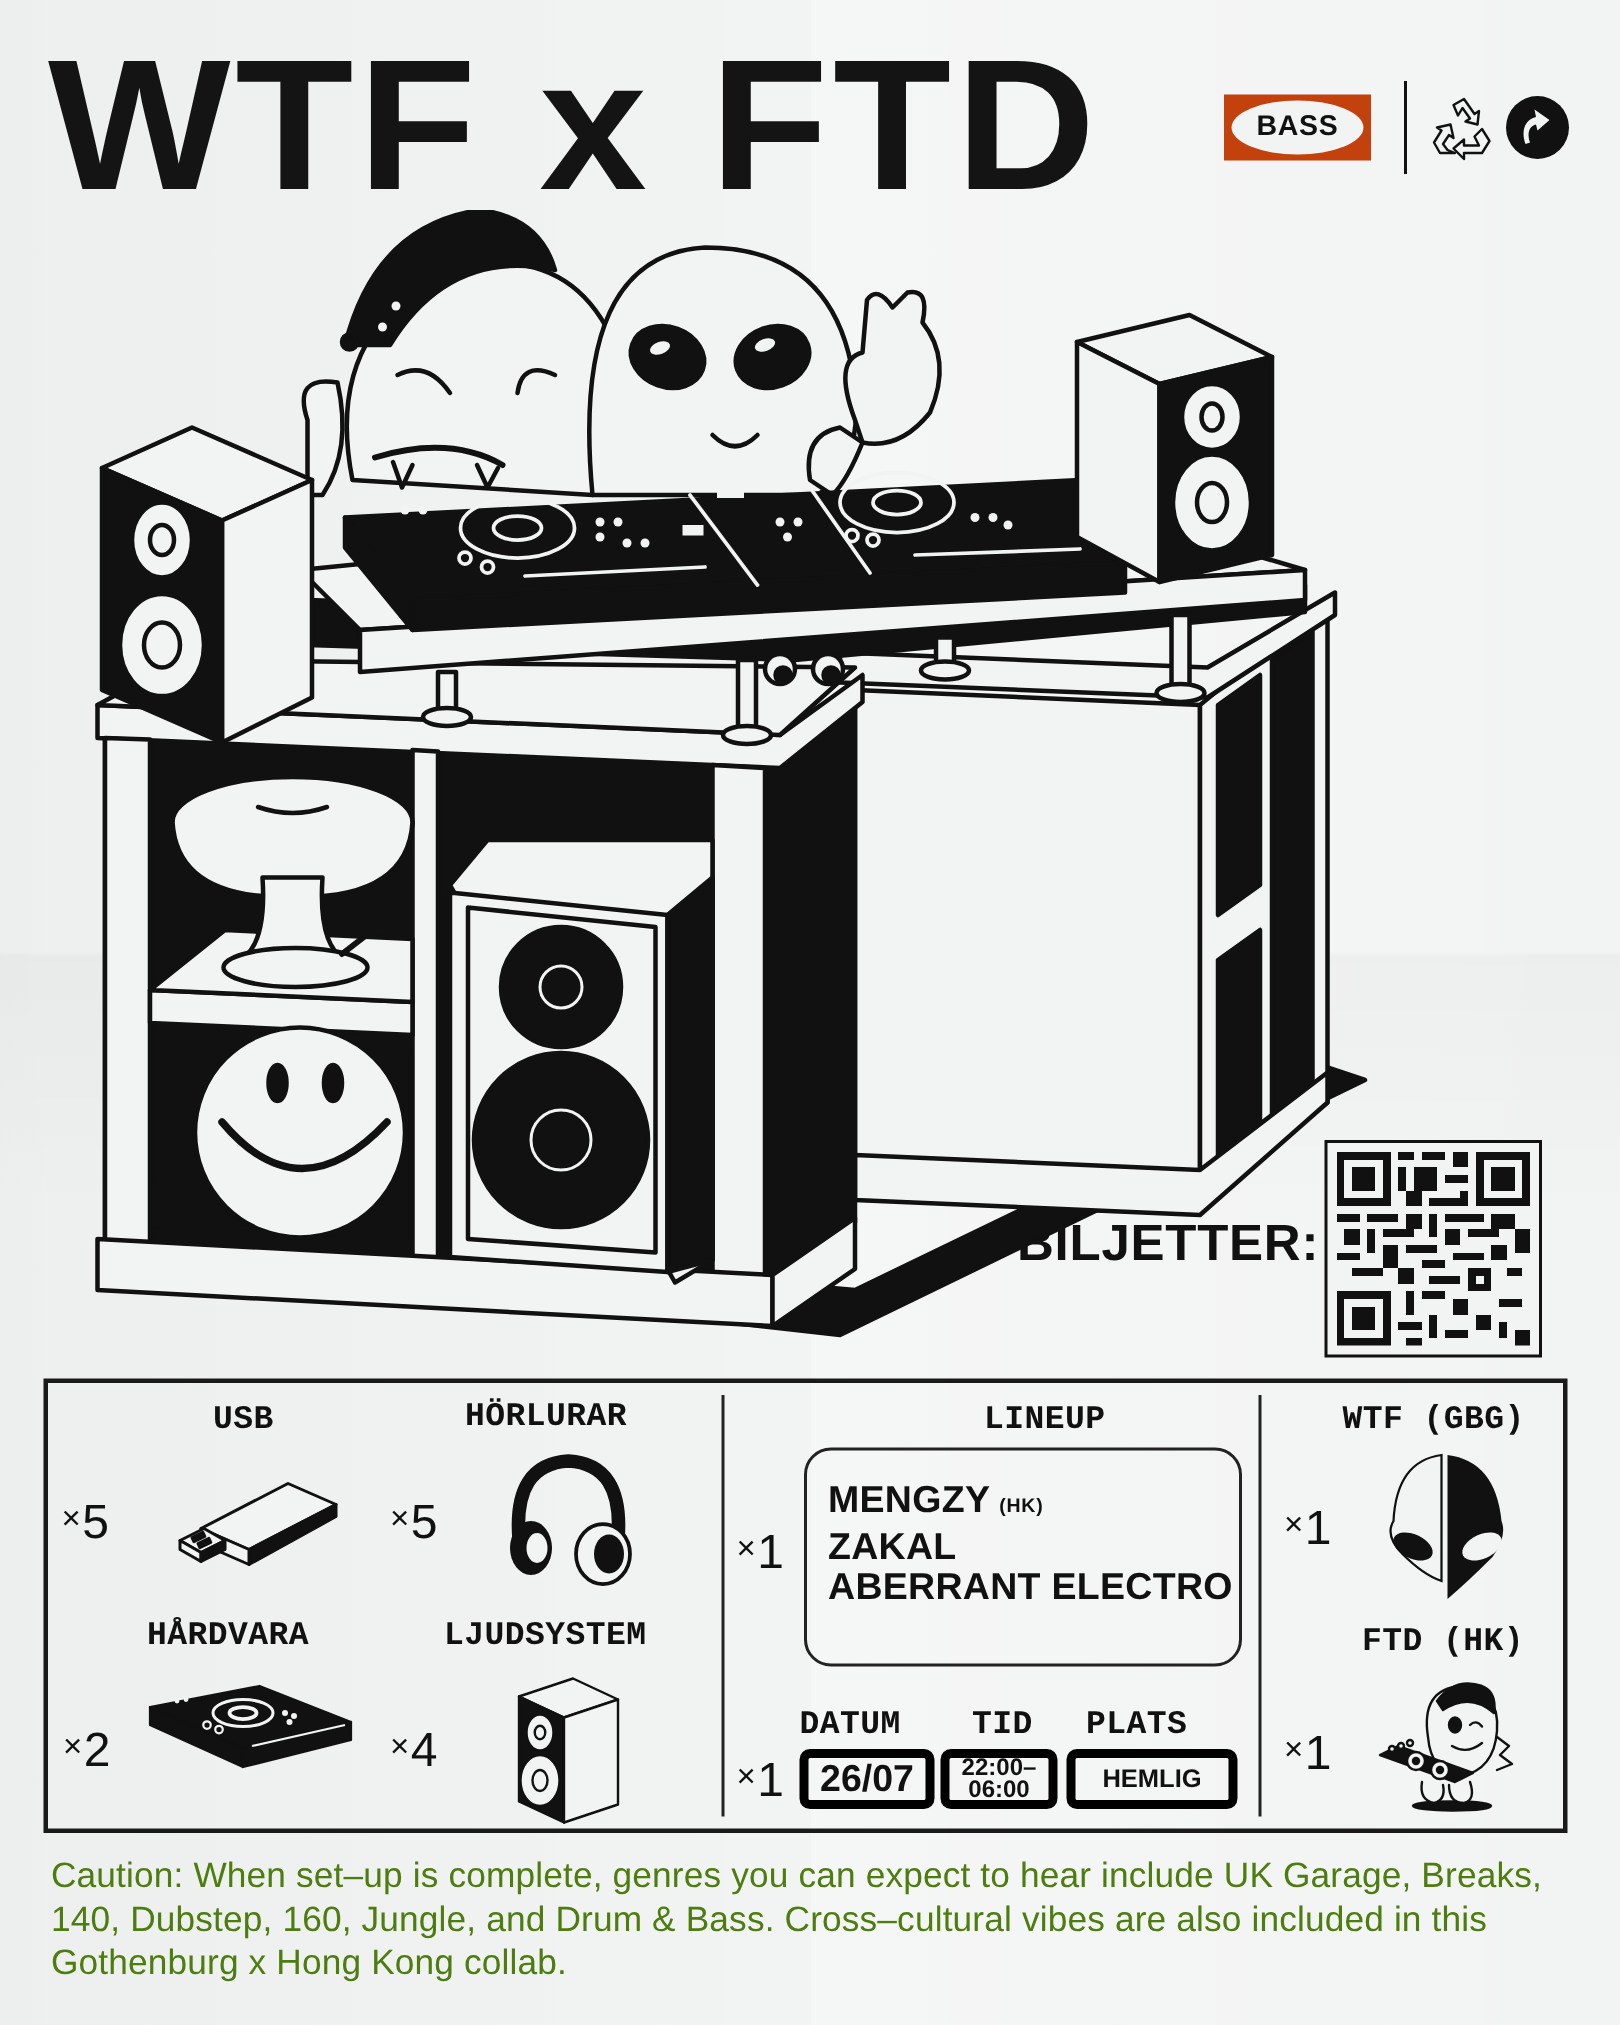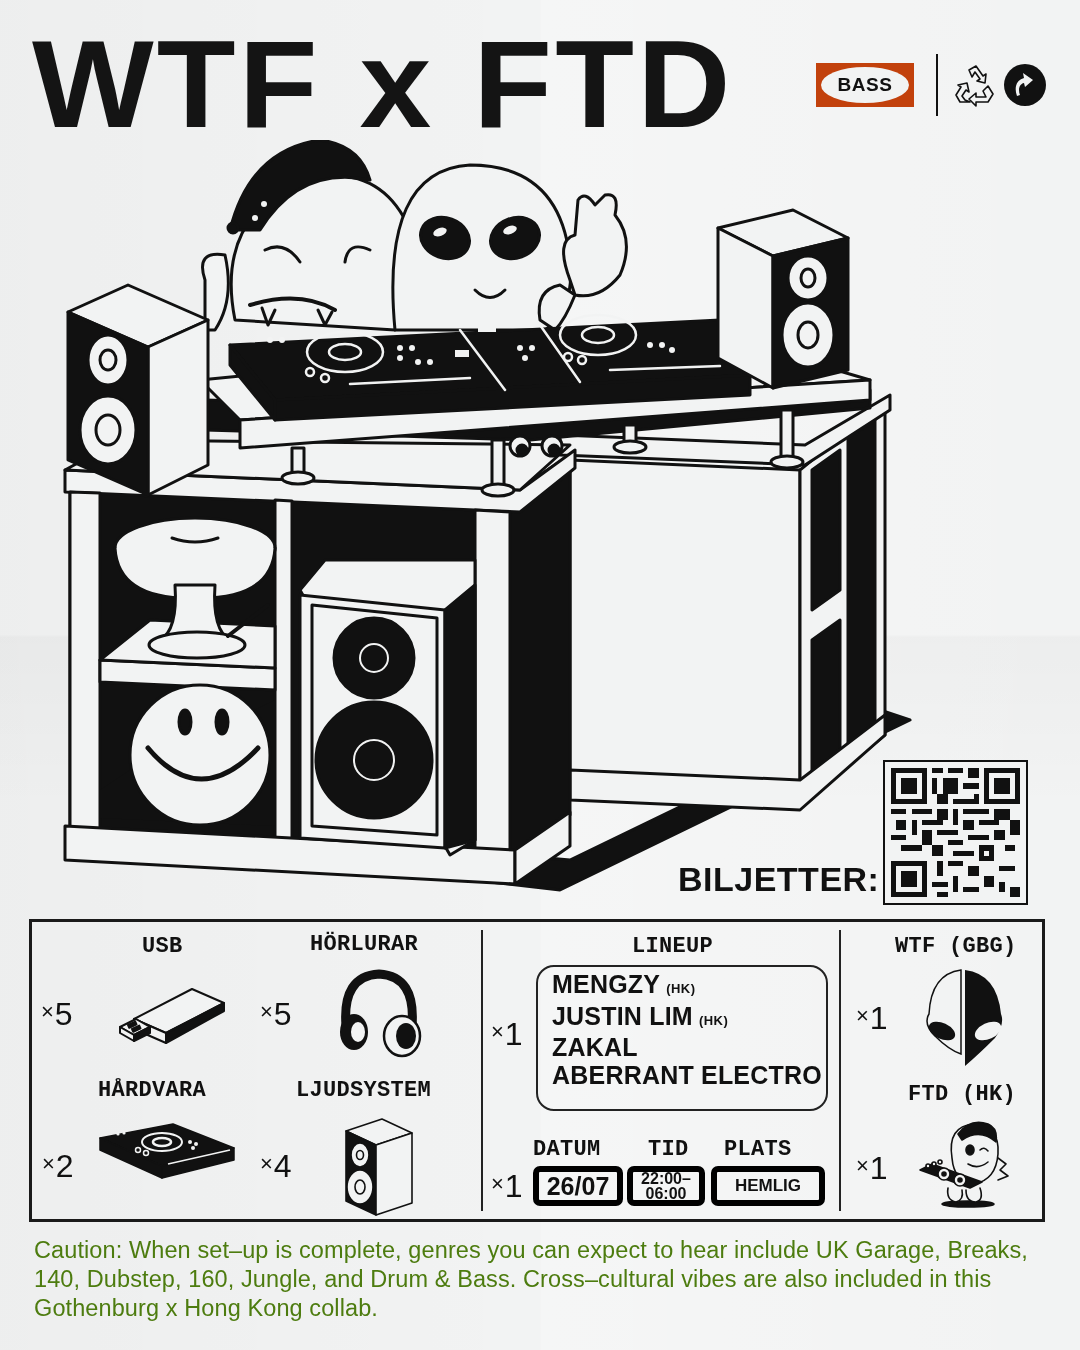--- a/index.html
+++ b/index.html
@@ -25,37 +25,37 @@
   .bass-oval {
     width: 88px; height: 36px; background: #f2f3f3; border-radius: 50%;
     display: flex; align-items: center; justify-content: center;
     font-weight: 700; font-size: 19px; color: #111; letter-spacing: 0.5px;
   }
   .logo-divider { width: 2px; height: 62px; background: #111; margin: 0 10px 0 22px; }
   .recycle-icon, .greendot-icon { width: 46px; height: 46px; margin-left: 4px; }
 
   .illustration { position: absolute; left: 60px; top: 140px; width: 880px; height: 770px; }
 
-  .tickets { position: absolute; left: 678px; top: 760px; display: flex; align-items: flex-end; }
+  .tickets { position: absolute; left: 678px; top: 760px; display: flex; align-items: center; }
   .tickets-label { font-weight: 700; font-size: 34px; letter-spacing: 0.5px; margin-right: 4px; margin-bottom: 6px; }
   .qr { width: 145px; height: 145px; border: 2px solid #111; padding: 6px; background: #f2f3f3; }
 
   .panel {
     position: absolute; left: 29px; top: 919px; width: 1016px; height: 303px;
     border: 3px solid #1a1a1a;
   }
   .vdiv { position: absolute; top: 8px; bottom: 8px; width: 2px; background: #222; }
   .heading { position: absolute; font-weight: 700; font-size: 22px; letter-spacing: 0.3px; white-space: nowrap; font-family: Liberation Mono, monospace; }
   .qty { position: absolute; font-size: 32px; line-height: 1; white-space: nowrap; }
   .qty .x { font-size: 22px; vertical-align: 6px; margin-right: 1px; }
   .icon { position: absolute; }
 
   .lineup-box {
     position: absolute; left: 504px; top: 43px; width: 292px; height: 146px;
-    border: 2px solid #222; border-radius: 18px; padding: 4px 0 0 14px;
+    border: 2px solid #222; border-radius: 18px; padding: 20px 0 0 14px;
   }
   .lineup-item { font-weight: 700; font-size: 25px; line-height: 27.5px; white-space: nowrap; letter-spacing: 0.2px; }
   .lineup-item .tag { font-size: 13px; margin-left: 6px; letter-spacing: 0.5px; }
 
   .info-box {
     position: absolute; top: 244px; height: 40px; border: 6px solid #000000; border-radius: 7px;
     display: flex; align-items: center; justify-content: center; font-weight: 700; text-align: center;
   }
   .caution {
     position: absolute; left: 34px; top: 1236px; width: 1020px;
@@ -378,25 +378,24 @@
       <path d="M2 14 L38 2 L68 16 L32 28 Z" fill="#f2f3f3"></path>
       <path d="M2 14 L32 28 L32 98 L2 84 Z" fill="#111"></path>
       <path d="M32 28 L68 16 L68 86 L32 98 Z" fill="#f2f3f3"></path>
       <ellipse cx="16" cy="38" rx="9" ry="12" fill="#f2f3f3"></ellipse>
       <ellipse cx="16" cy="38" rx="3.5" ry="4.5" fill="none"></ellipse>
       <ellipse cx="16" cy="70" rx="13" ry="17" fill="#f2f3f3"></ellipse>
       <ellipse cx="16" cy="70" rx="5" ry="7" fill="none"></ellipse>
     </g>
   </svg>
 
-  <div class="heading" style="left:600px;top:12px">LINEUP</div>
+  <div class="heading" style="left:624px;top:12px">LINEUP</div>
   <div class="qty" style="left:459px;top:96px"><span class="x">×</span><span>1</span></div>
   <div class="lineup-box">
     <div class="lineup-item"><span>MENGZY</span><span class="tag">(HK)</span></div>
-    <div class="lineup-item"><span>JUSTIN LIM</span><span class="tag">(HK)</span></div>
     <div class="lineup-item"><span>ZAKAL</span></div>
     <div class="lineup-item"><span>ABERRANT ELECTRO</span></div>
   </div>
 
   <div class="heading" style="left:501px;top:215px">DATUM</div>
   <div class="heading" style="left:616px;top:215px">TID</div>
   <div class="heading" style="left:692px;top:215px">PLATS</div>
   <div class="qty" style="left:459px;top:248px"><span class="x">×</span><span>1</span></div>
   <div class="info-box" style="left:501px;width:90px;font-size:25px">26/07</div>
   <div class="info-box" style="left:595px;width:78px;font-size:16px;line-height:15px;flex-direction:column">

